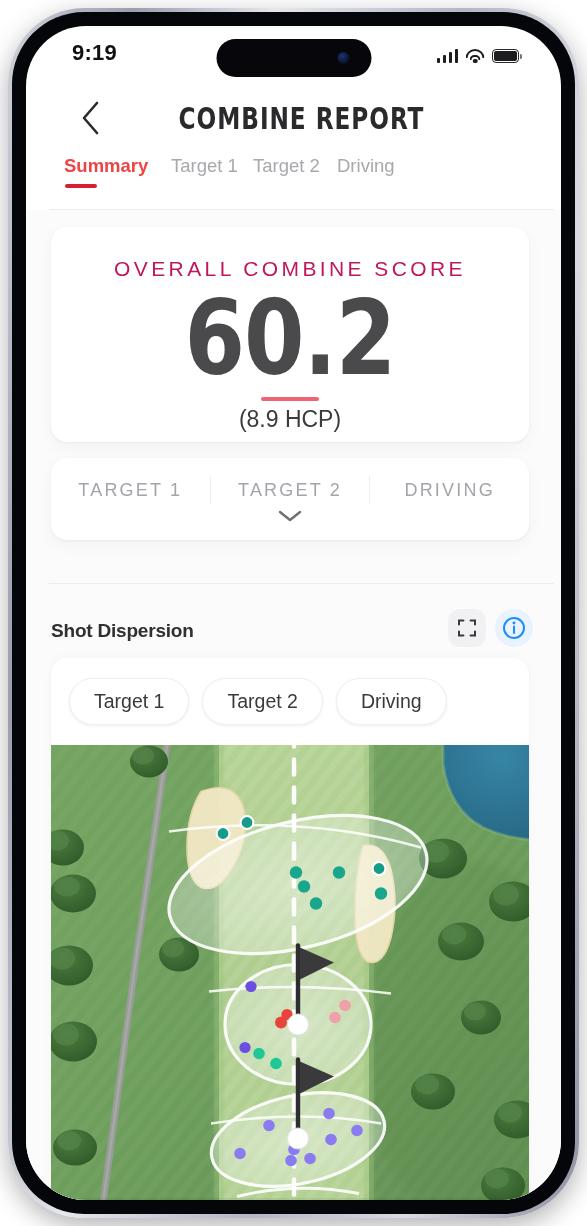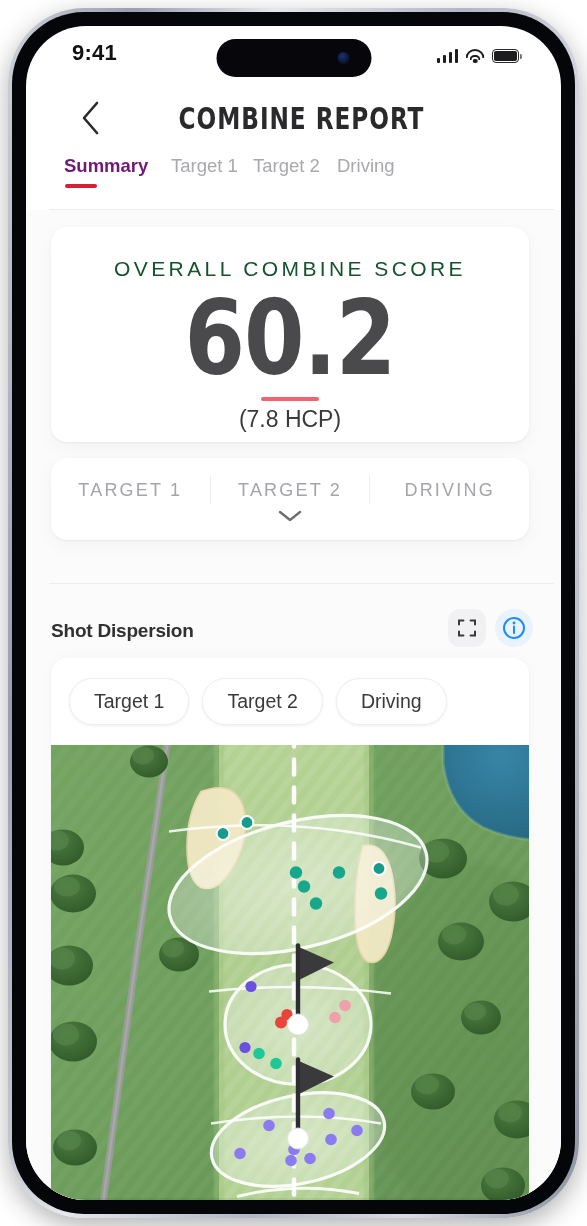--- a/index.html
+++ b/index.html
@@ -96,21 +96,21 @@
   }
 
   
   #tab-bar{
     position:absolute; left:0; top:129px; width:100%; height:48px;
   }
   .tab{
     position:absolute; top:0; font-size:18.5px; cursor:pointer; white-space:nowrap;
   }
   .tab .tab-label{ color:#a8a8ad; font-weight:400; }
-  .tab.active .tab-label{ color:#701a75; font-weight:700;margin-top:24px; }
+  .tab.active .tab-label{ color:#ef4444; font-weight:700;margin-top:24px; }
   .tab .tab-underline{
     position:absolute; left:1px; top:29px; width:32px; height:4px;
     background:#d81e32; border-radius:2px;
   }
   #header-divider{
     position:absolute; left:23px; top:183px; width:505px; height:1px;
     background:#ececed;
   }
 
   
@@ -122,21 +122,21 @@
   .card{
     position:absolute; left:25px; width:478px;
     background:#fff; border-radius:16px;
     box-shadow:0 1px 3px rgba(24,24,28,.055), 0 6px 18px rgba(24,24,28,.035);
   }
 
   
   #score-card{ top:17px; height:215px; }
   #score-caption{
     position:absolute; left:0; top:30px; width:100%; text-align:center;
-    font-size:21px; letter-spacing:3.4px; color:#14532d; font-weight:400;
+    font-size:21px; letter-spacing:3.4px; color:#be185d; font-weight:400;
   }
   #score-value{
     position:absolute; left:0; top:58px; width:100%; text-align:center;
     font-family:"DejaVu Sans Condensed","Liberation Sans Narrow","Liberation Sans",sans-serif;
     font-size:104px; font-weight:700; color:#4a4a4c; letter-spacing:-1px;
     line-height:1.02; transform:scaleX(.93); transform-origin:center;
   }
   #score-accent{
     position:absolute; left:50%; top:170px; transform:translateX(-50%);
     width:58px; height:3.5px; background:#ef6372; border-radius:2px;
@@ -214,21 +214,21 @@
   }
 </style>
 </head>
 <body>
 
 <div id="phone-frame">
   <div id="phone-bezel">
     <div id="phone-screen">
 
       <div id="status-bar">
-        <div id="status-time">9:41</div>
+        <div id="status-time">9:19</div>
 
         <div id="dynamic-island">
           <div id="island-lens"></div>
         </div>
 
         <div id="status-right">
           <span class="sig-bars">
             <i></i>
               <i></i>
               <i></i>
@@ -272,21 +272,21 @@
         </div>
       </div>
       <div id="header-divider"></div>
 
       <div id="content">
 
         <div class="card" id="score-card">
           <div id="score-caption">OVERALL COMBINE SCORE</div>
           <div id="score-value">60.2</div>
           <div id="score-accent"></div>
-          <div id="score-sub">(7.8 HCP)</div>
+          <div id="score-sub">(8.9 HCP)</div>
         </div>
 
         <div class="card" id="breakdown-card">
           <div id="breakdown-row">
             <div class="bd-cell">TARGET 1</div>
             <div class="bd-sep"></div>
             <div class="bd-cell">TARGET 2</div>
             <div class="bd-sep"></div>
             <div class="bd-cell">DRIVING</div>
           </div>

